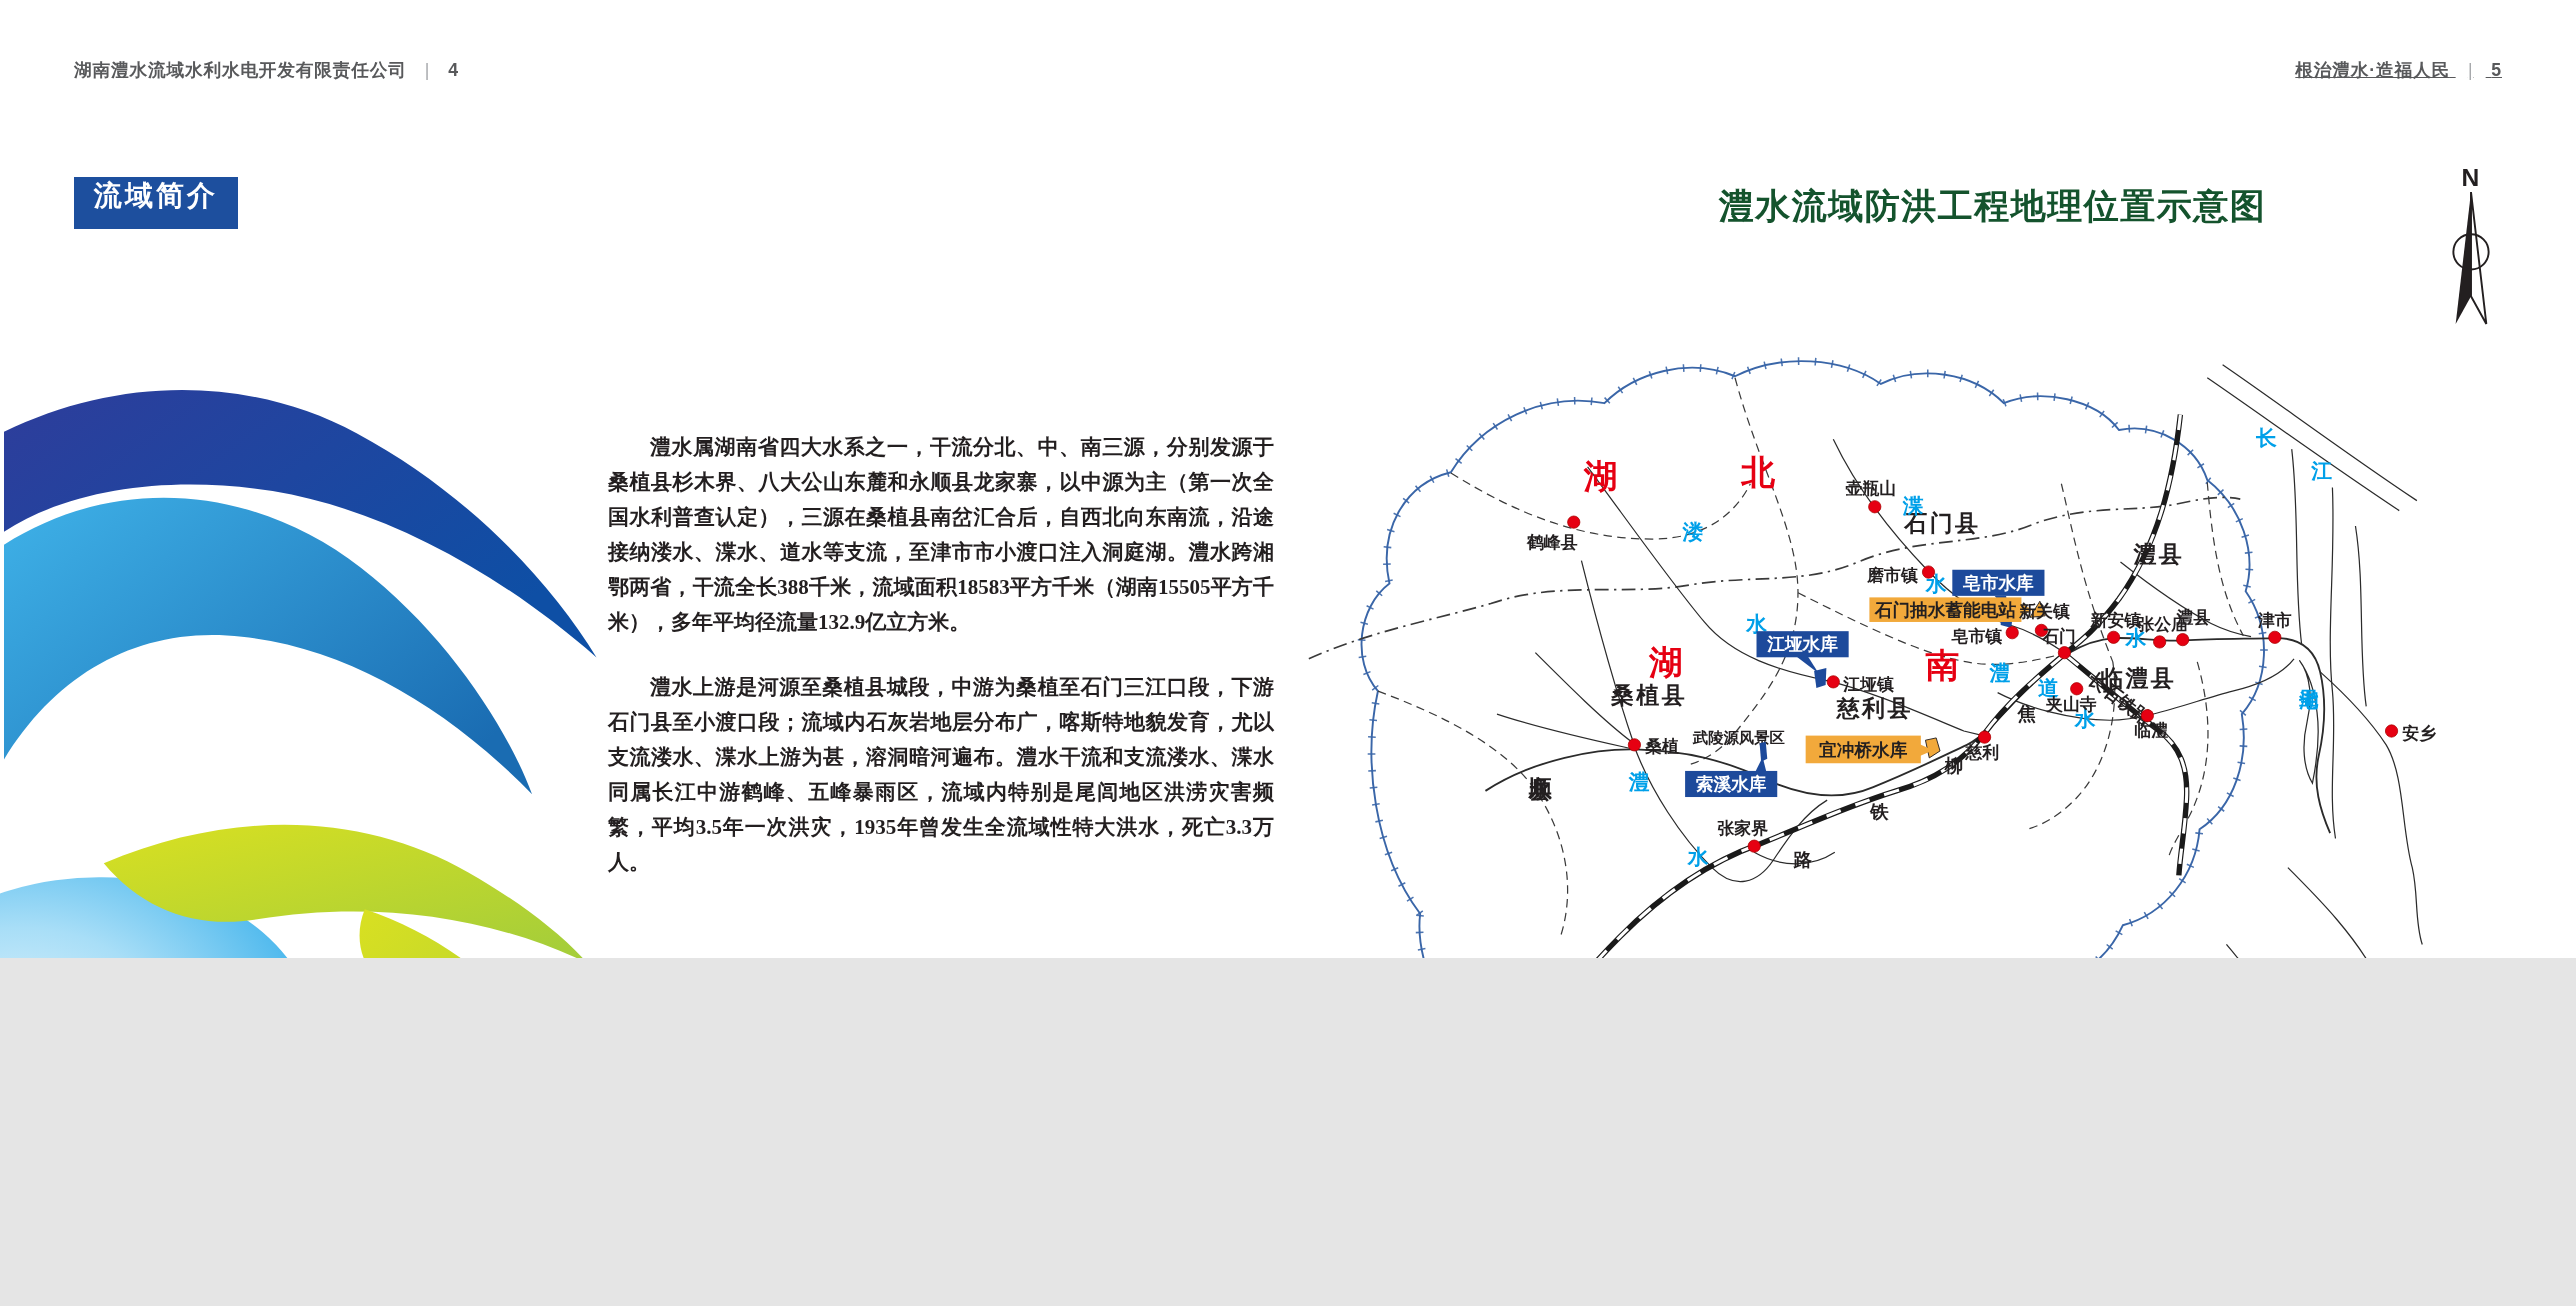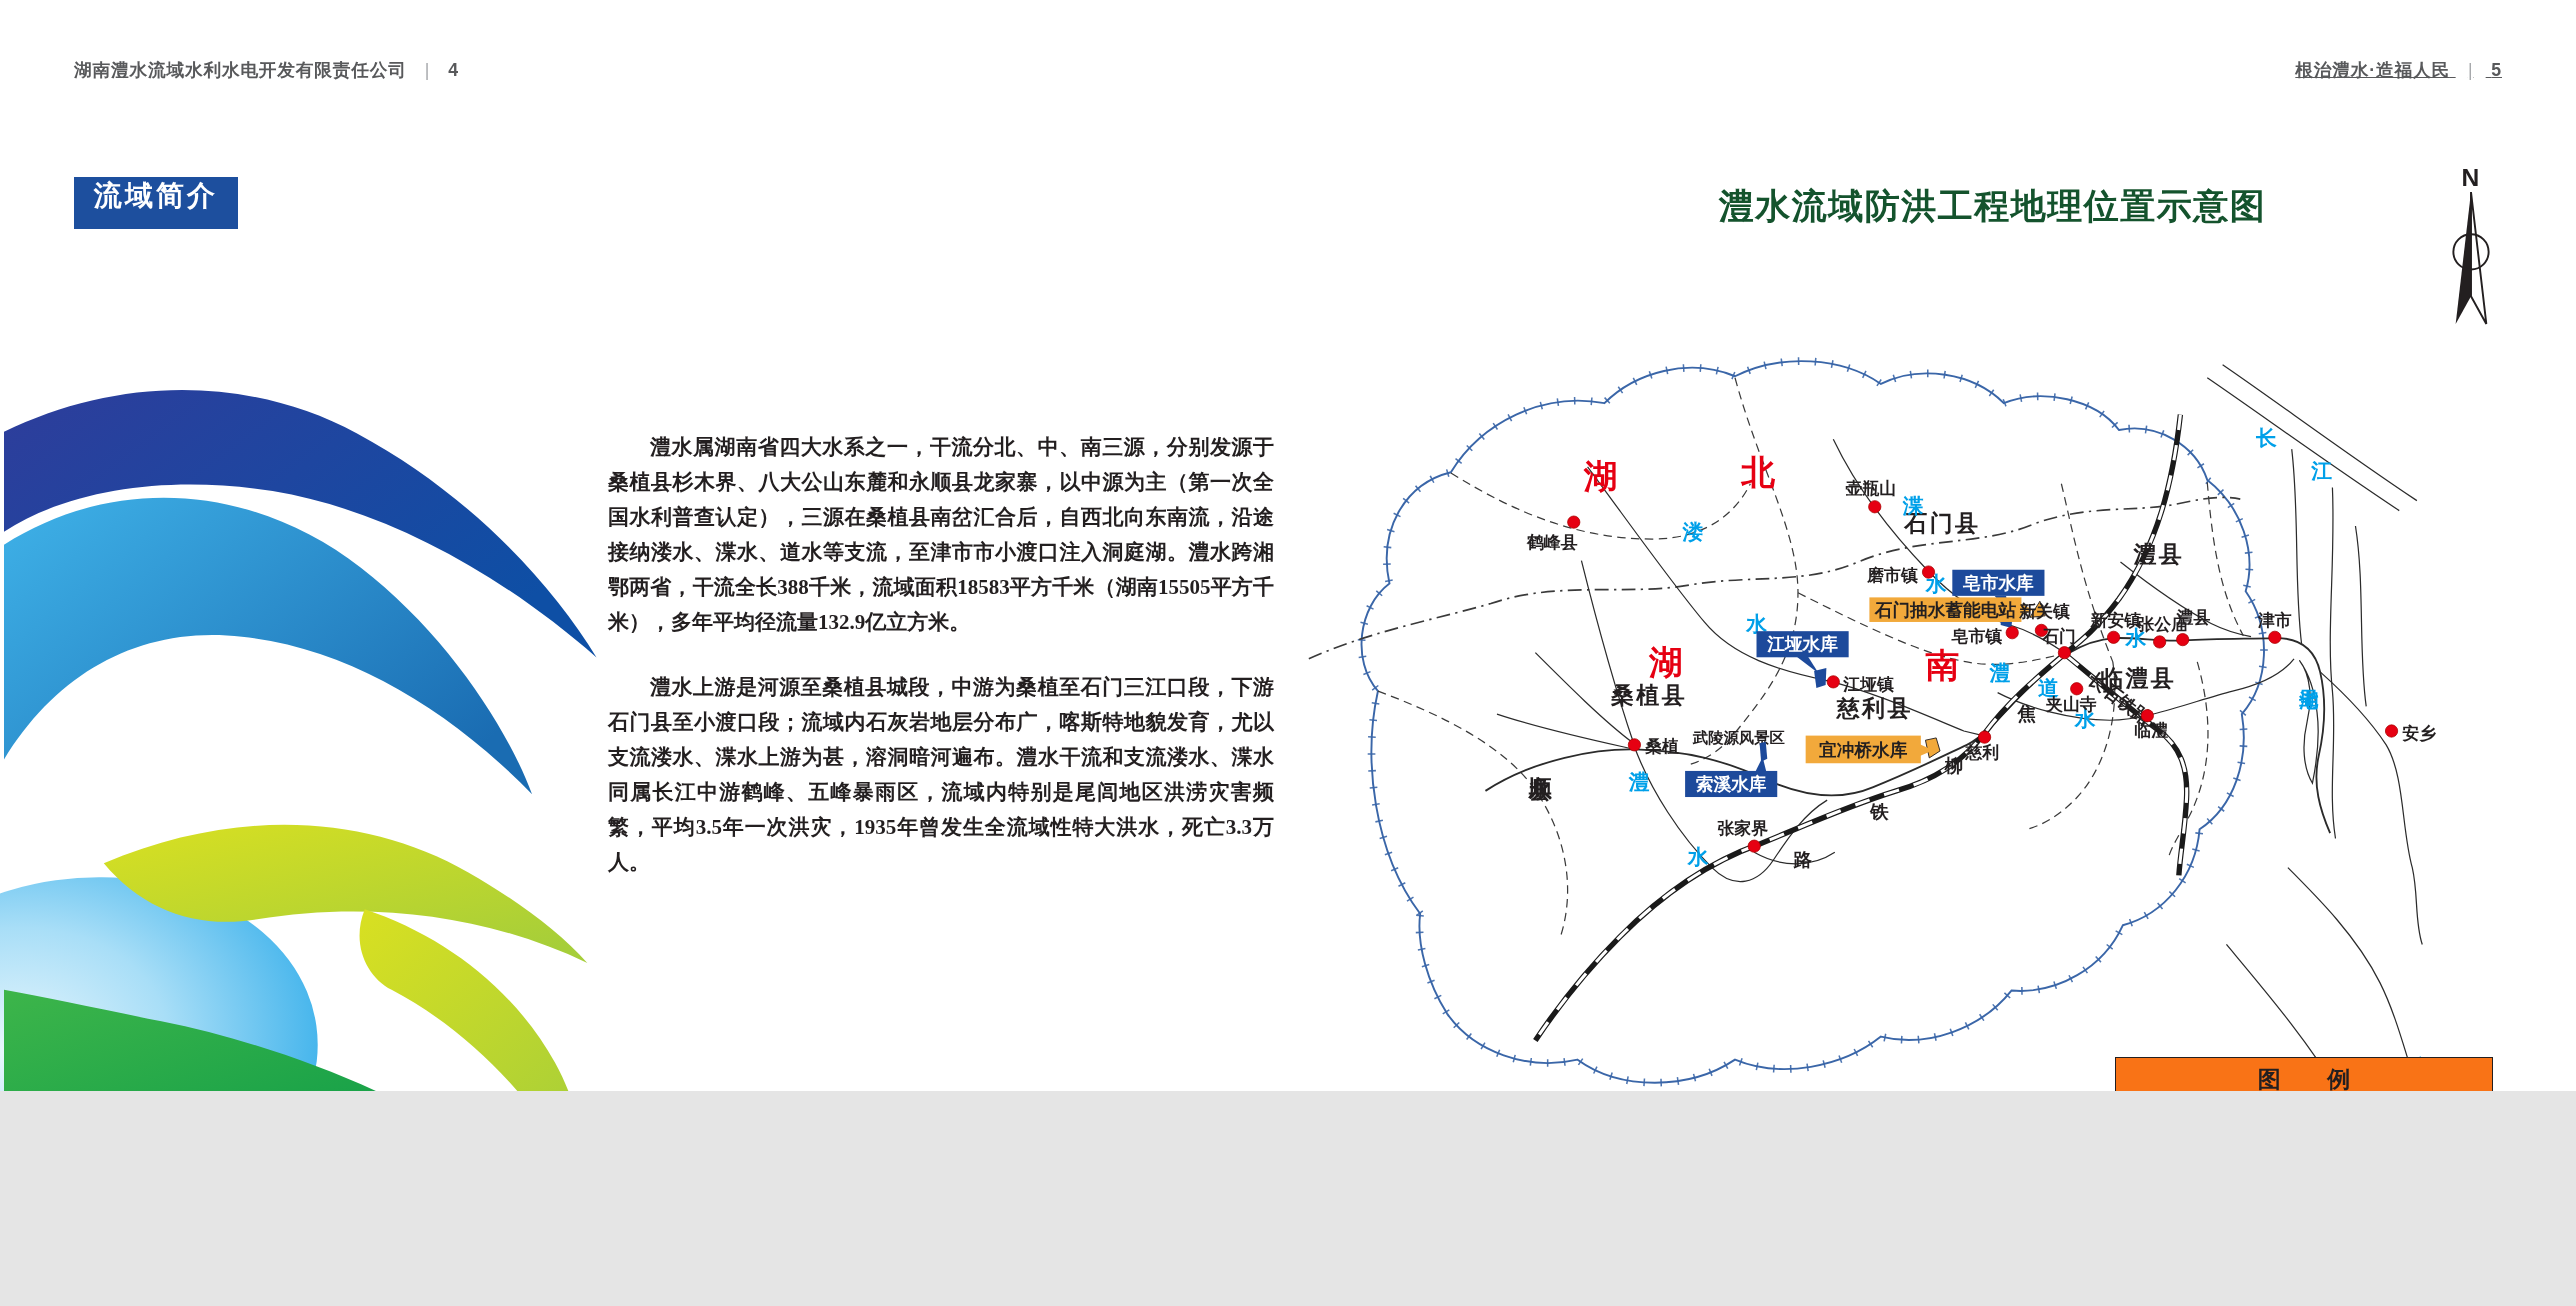--- a/index.html
+++ b/index.html
@@ -1,16 +1,16 @@
 <!DOCTYPE html>
 <html style="font-size:12.3px"><head>
 <meta charset="utf-8">
 <style>
   html,body{margin:0;padding:0;background:#e5e5e5;}
-  .sheet{position:relative;width:2576px;height:1091px;background:#ffffff;overflow:hidden;
+  .sheet{position:relative;width:2576px;height:958px;background:#ffffff;overflow:hidden;
          font-family:"Liberation Sans",sans-serif;color:#231f20;}
   
   .hdr{position:absolute;top:58px;font-weight:bold;font-size:17.7px;color:#58595b;letter-spacing:0.8px;white-space:nowrap;}
   .hdr-left{left:74px;}
   .hdr-right{right:74px;text-align:right;text-decoration:underline;}
   .hdr .bar{color:#a7a9ac;margin:0 12.3px;font-weight:normal;}
   
   .section-title{position:absolute;left:74px;top:177px;width:164px;height:52px;background:#1d4f9e;
       color:#fff;font-size:28px;font-weight:bold;display:flex;align-items:flex-start;justify-content:center;letter-spacing:3.1px;}
   .logo{position:absolute;left:0;top:372px;width:599px;height:898px;overflow:visible;}

